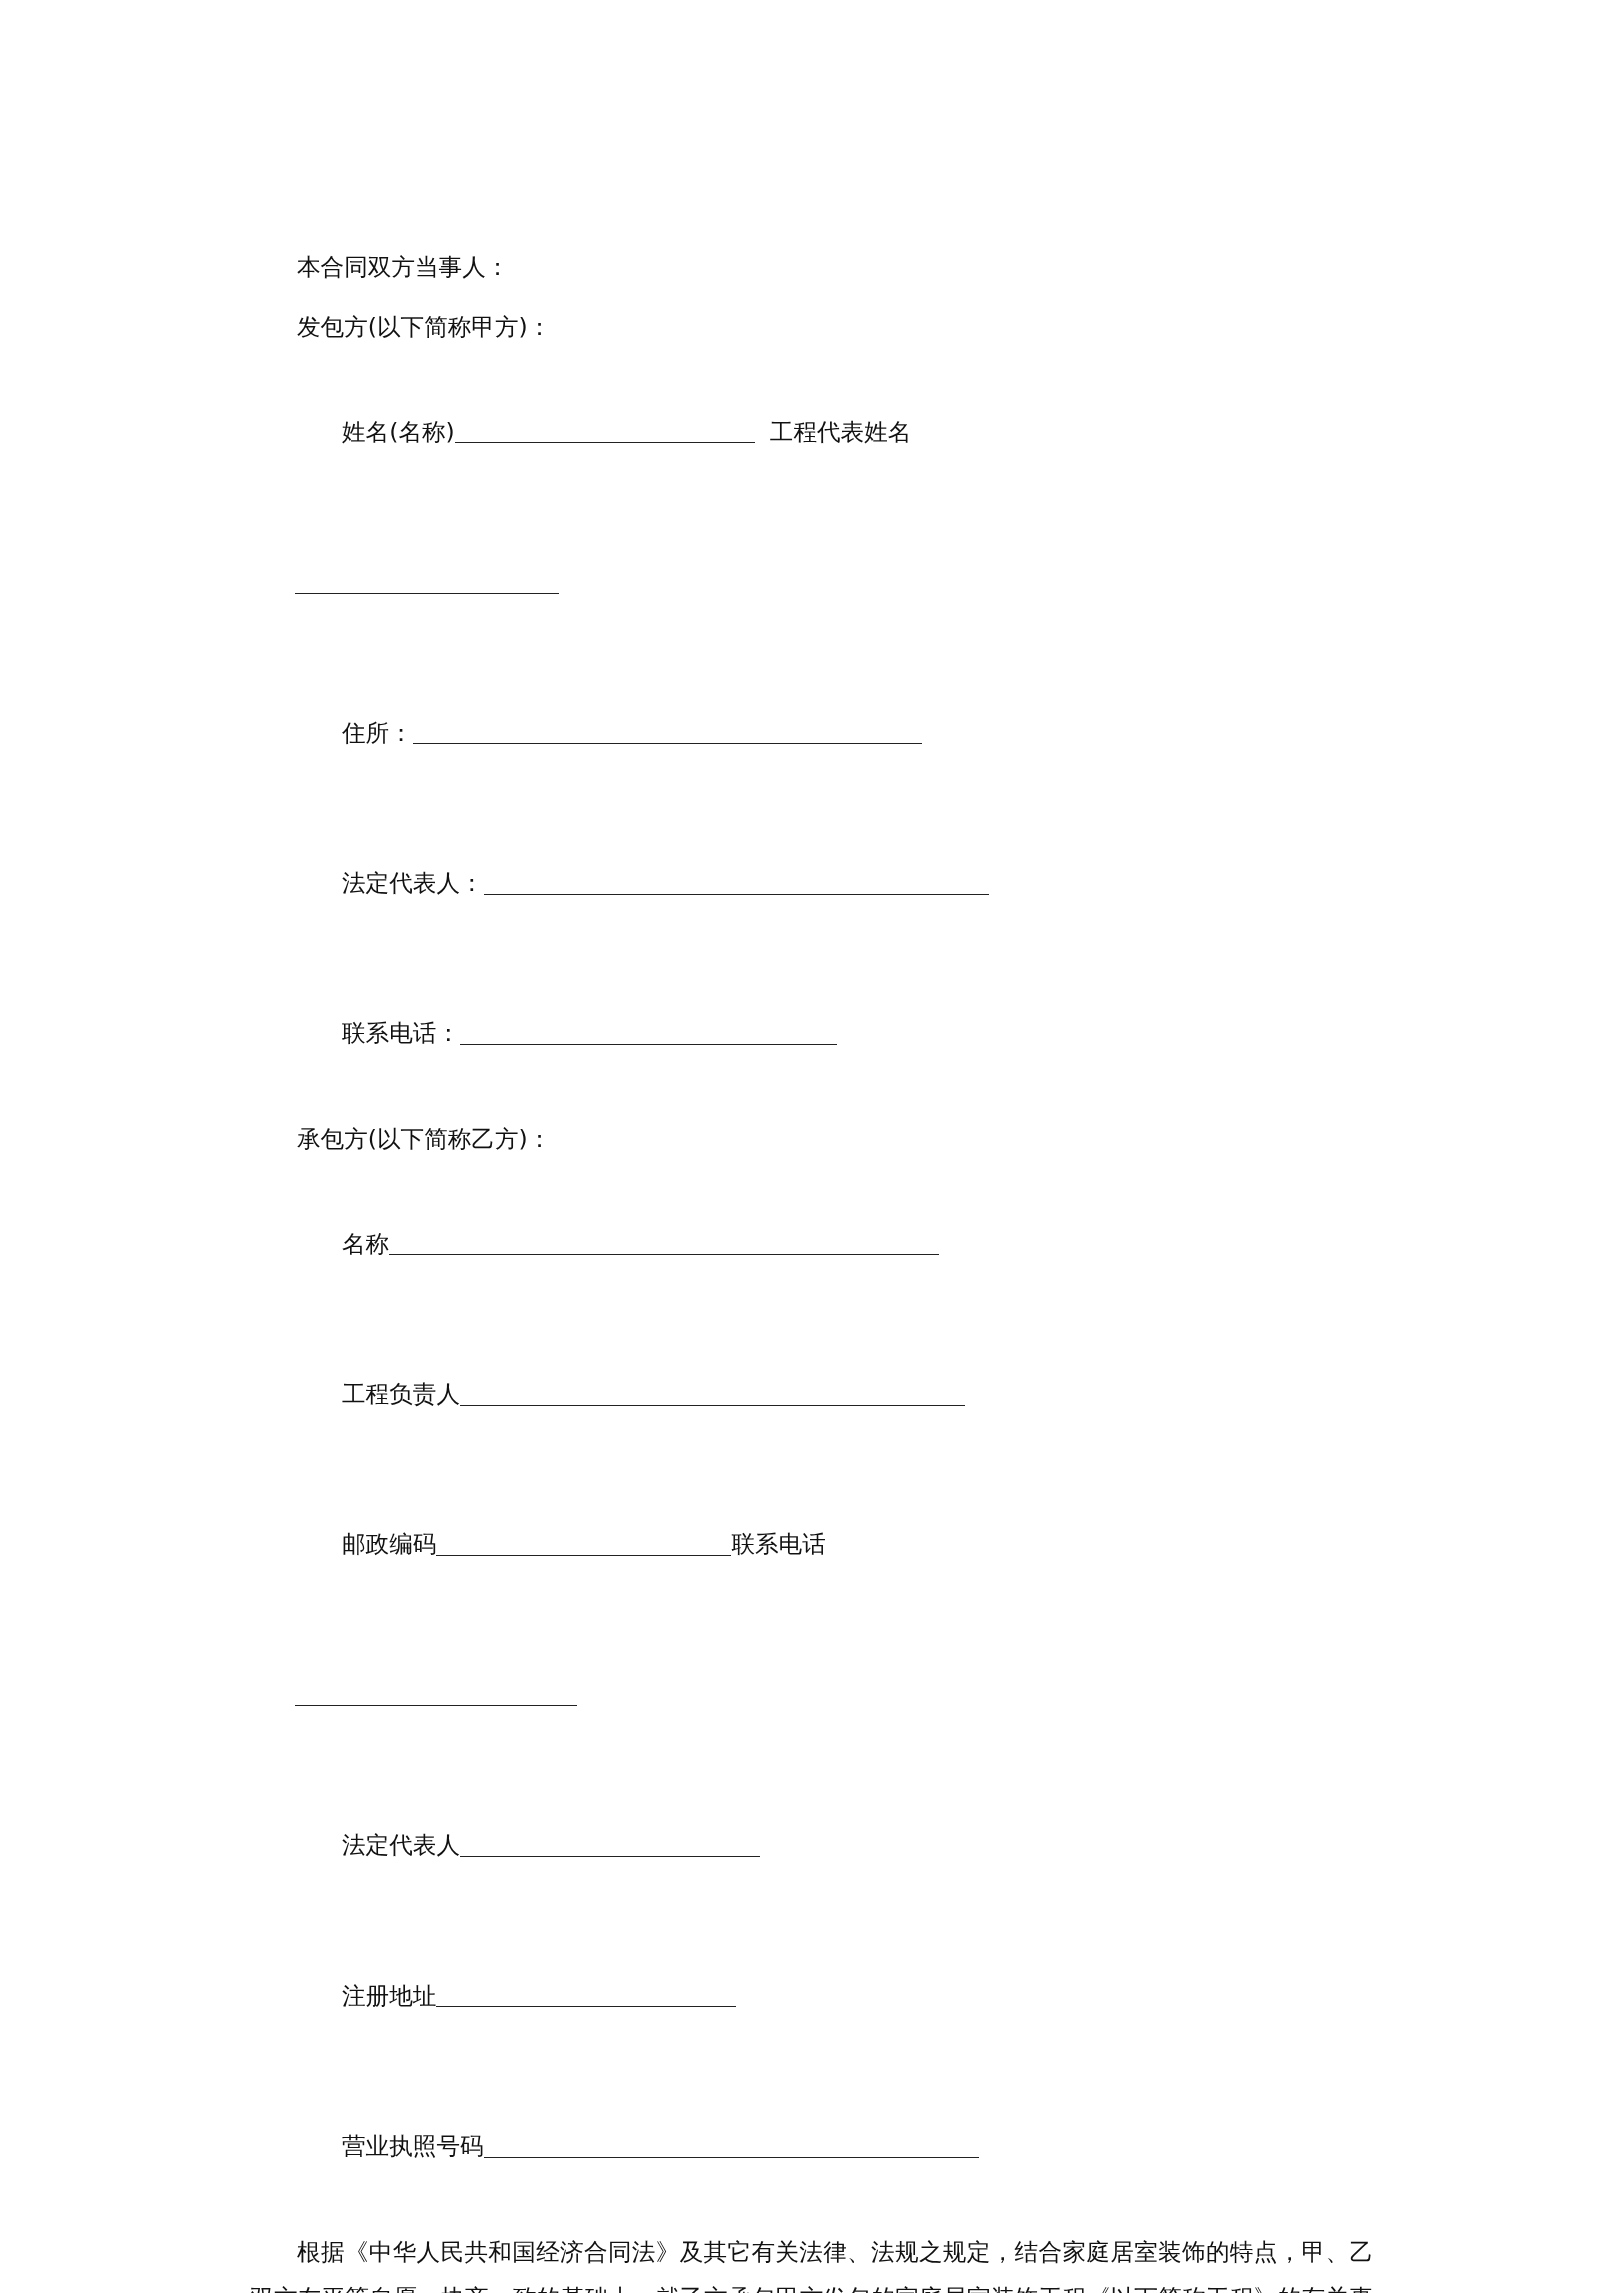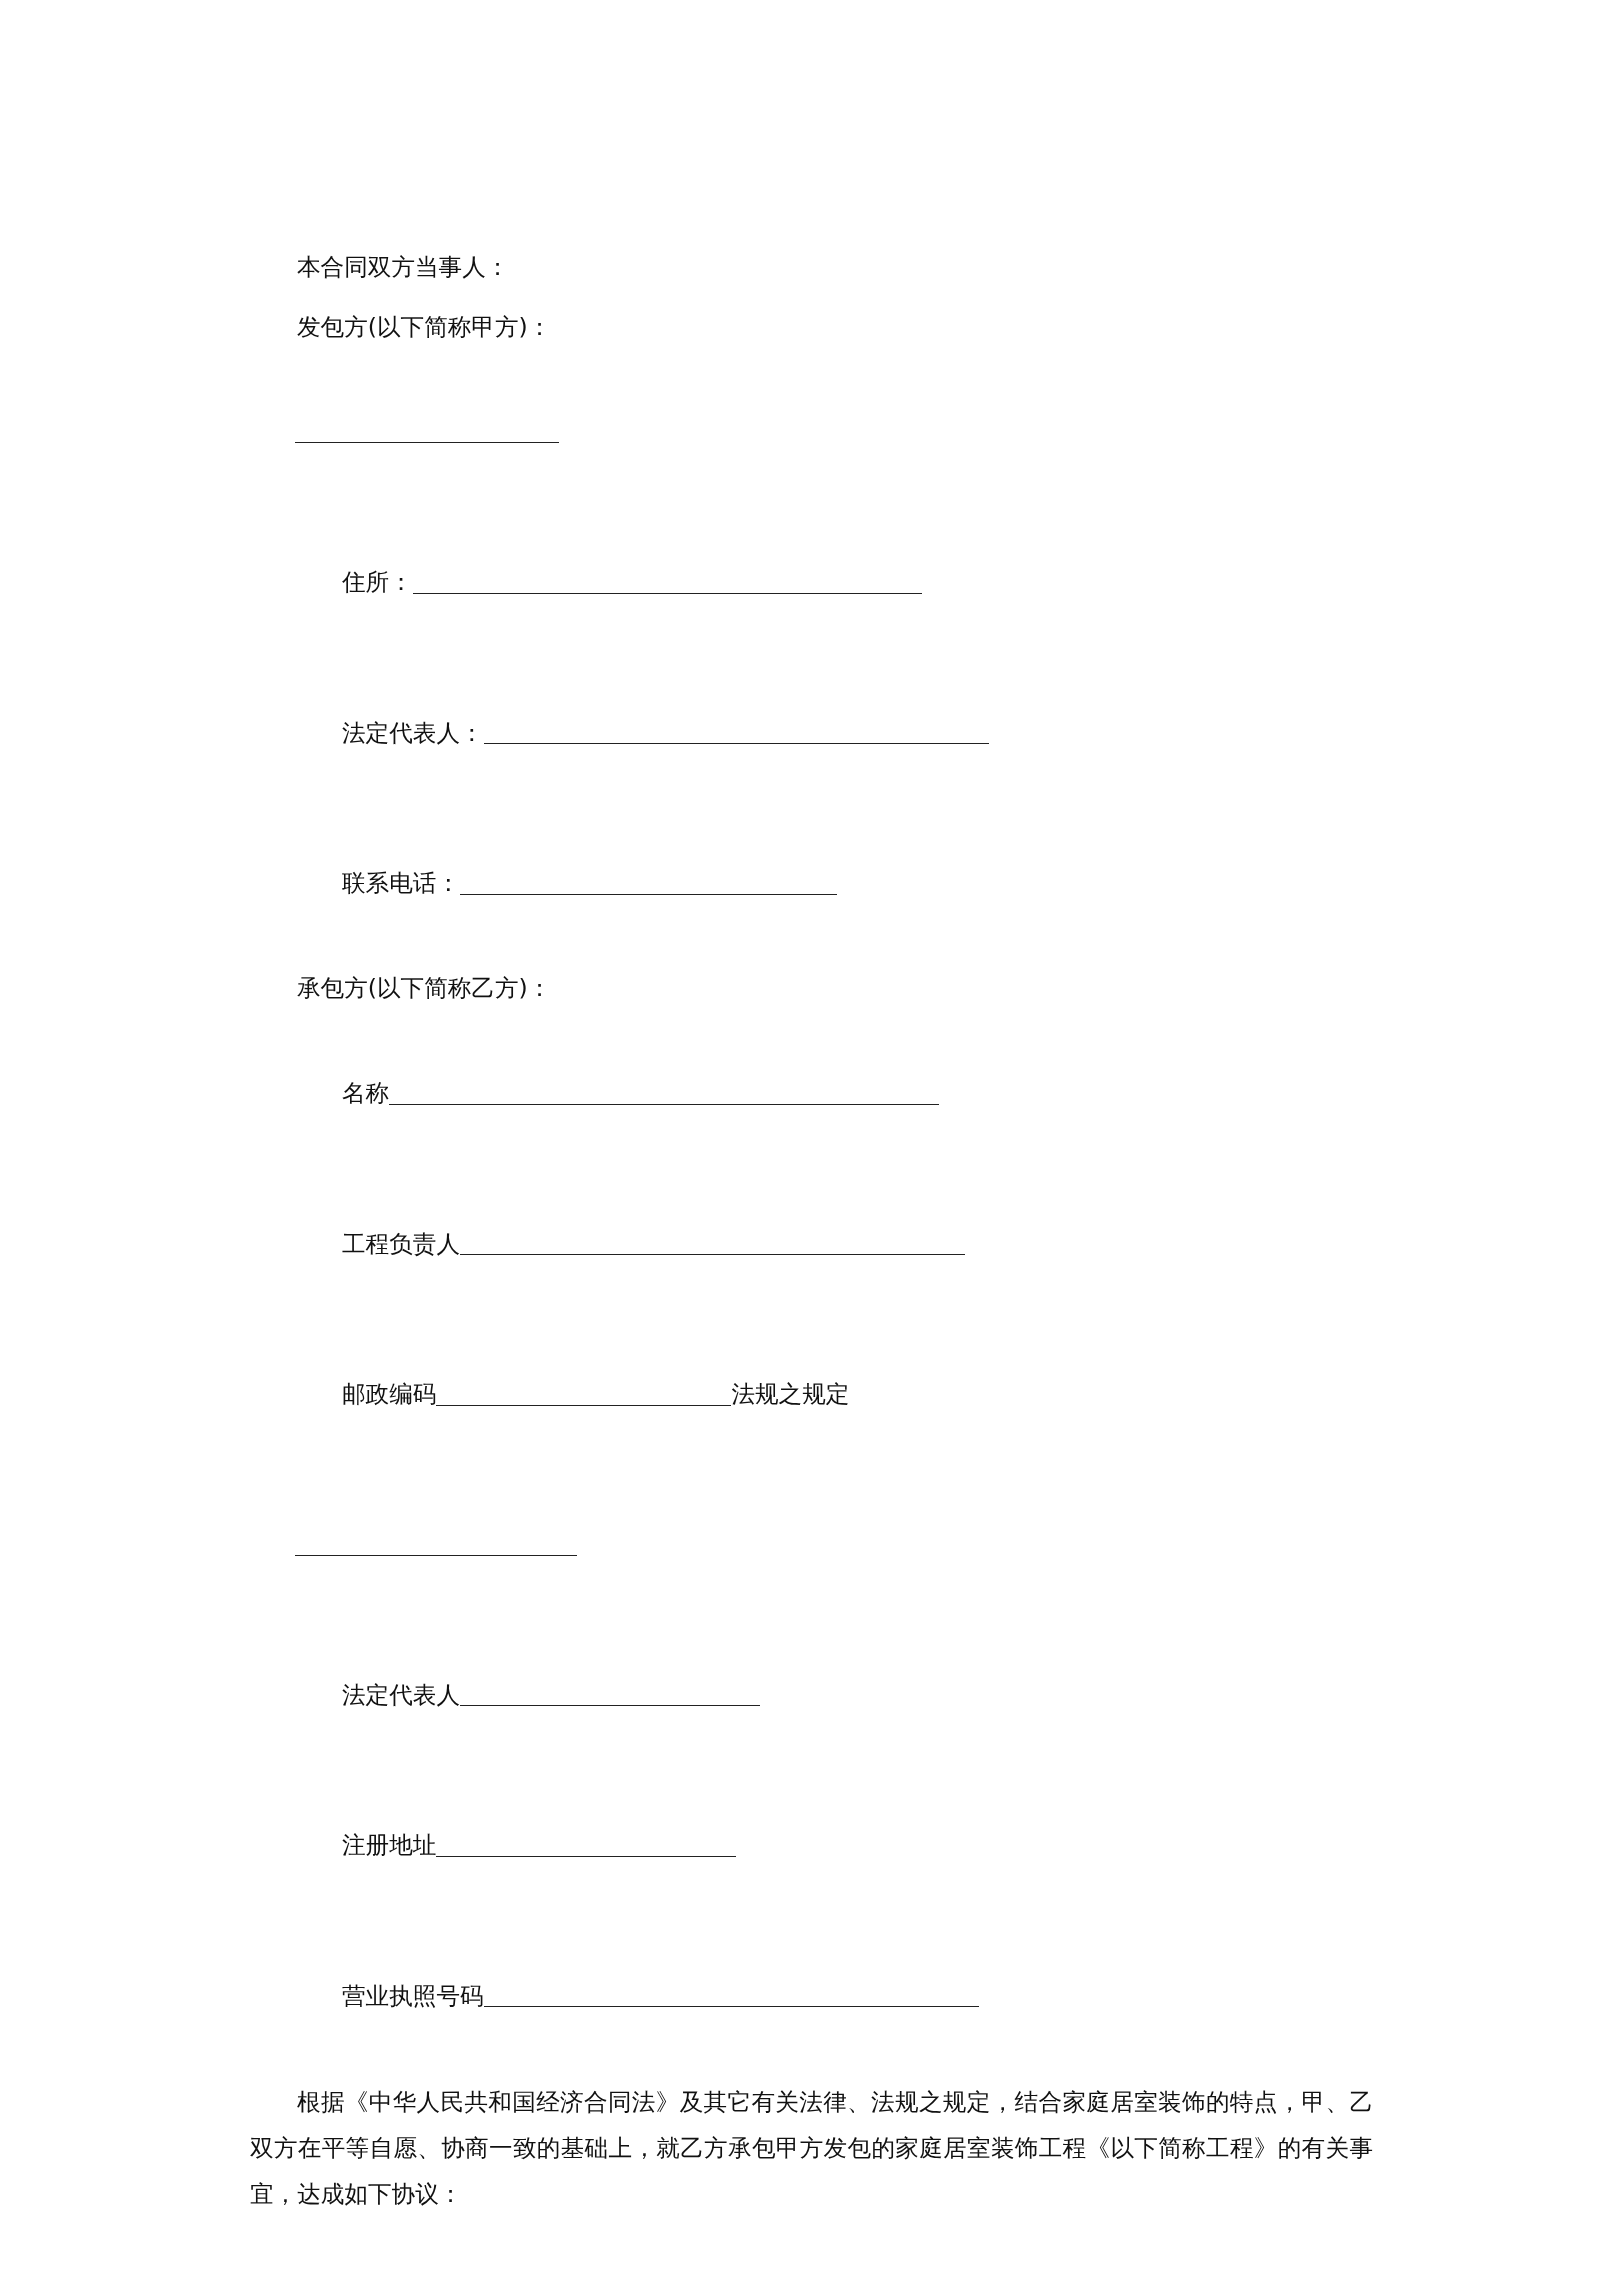--- a/index.html
+++ b/index.html
@@ -50,20 +50,23 @@
 </head>
 <body>
 
 <div class="page">
   <div class="doc">
 
     <div class="line indent2">本合同双方当事人：</div>
 
     <div class="line indent2">发包方(以下简称甲方)：</div>
 
+    <div class="line indent2">
+      <span>姓名(名称)</span><span class="blank" style="width:300px"></span>&nbsp;&nbsp;<span>工程代表姓名</span>
+    </div>
 
     <div class="line">
       <span class="blank" style="width:264px"></span>
     </div>
 
     <div class="line indent2">
       <span>住所：</span><span class="blank" style="width:509px"></span>
     </div>
 
     <div class="line indent2">
@@ -78,21 +81,21 @@
 
     <div class="line indent2">
       <span>名称</span><span class="blank" style="width:550px"></span>
     </div>
 
     <div class="line indent2">
       <span>工程负责人</span><span class="blank" style="width:505px"></span>
     </div>
 
     <div class="line indent2">
-      <span>邮政编码</span><span class="blank" style="width:295px"></span><span>法规之规定</span>
+      <span>邮政编码</span><span class="blank" style="width:295px"></span><span>联系电话</span>
     </div>
 
     <div class="line">
       <span class="blank" style="width:282px"></span>
     </div>
 
     <div class="line indent2">
       <span>法定代表人</span><span class="blank" style="width:300px"></span>
     </div>
 

